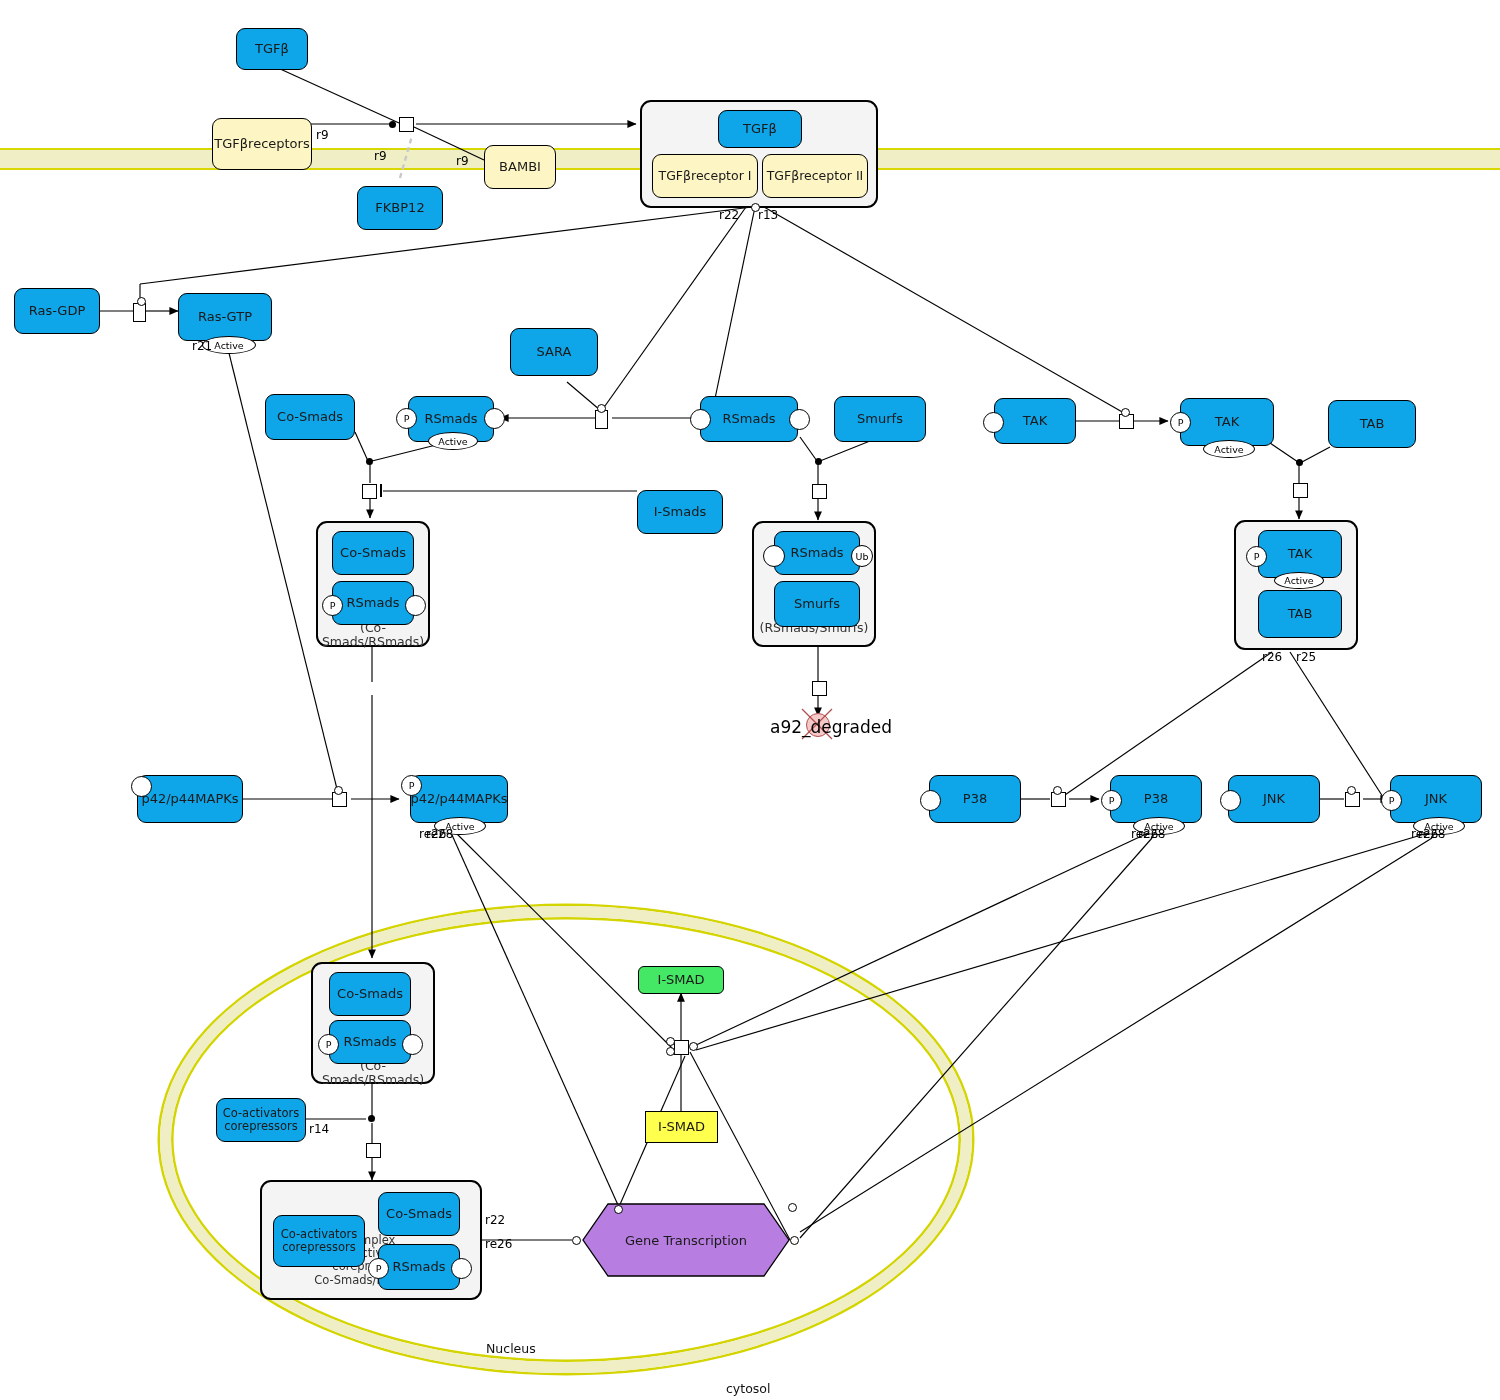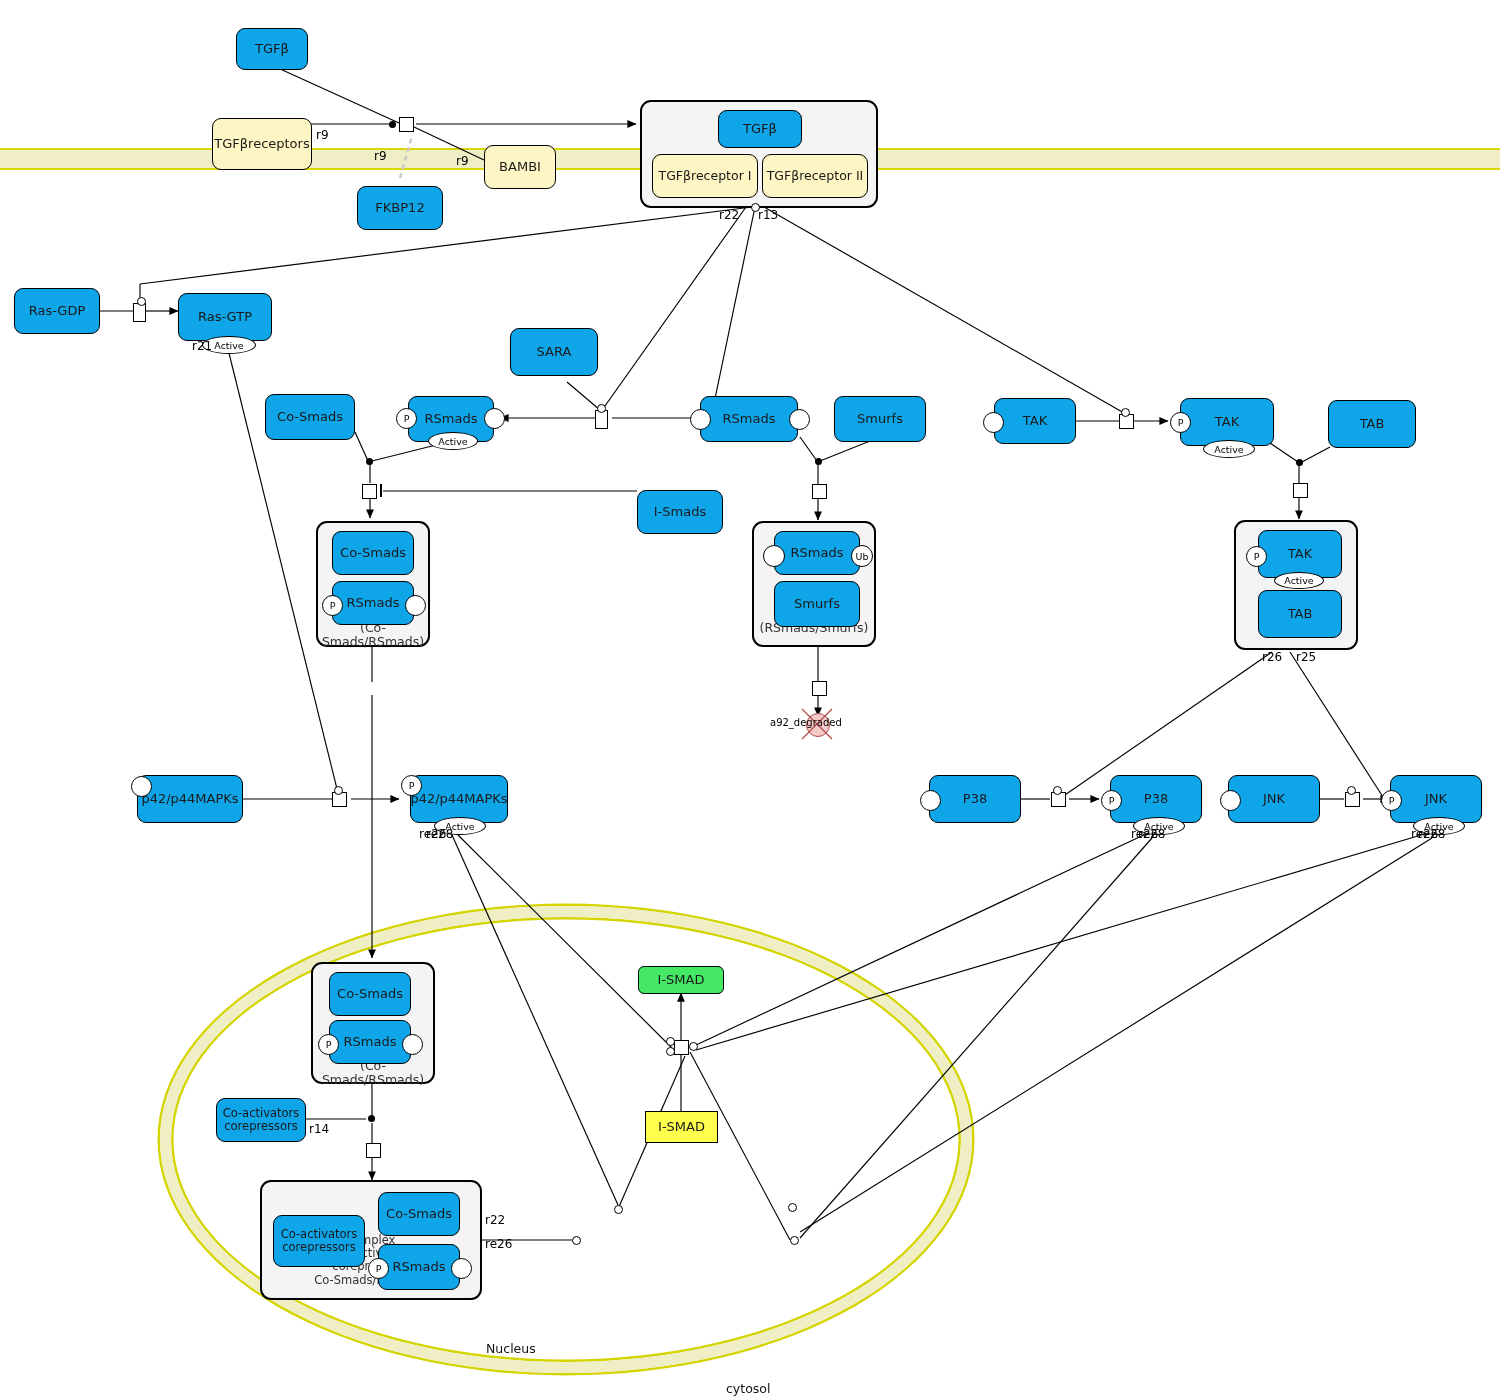--- a/index.html
+++ b/index.html
@@ -246,21 +246,21 @@
   </div>
 
   <div class="proc" style="left:812px;top:681px;"></div>
   <div class="sink" style="left:806px;top:713px;"></div>
   <svg class="edges" style="height:1400px;">
     <g stroke="#b05050" stroke-width="1.2">
       <line x1="802" y1="709" x2="832" y2="739"></line>
       <line x1="832" y1="709" x2="802" y2="739"></line>
     </g>
   </svg>
-  <div class="elabel" style="left:770px;top:717px;font-size:10px;">a92_degraded</div>
+  <div class="elabel" style="left:770px;top:717px;font-size:17px;">a92_degraded</div>
 
   <div class="dot" style="left:1296px;top:459px;"></div>
   <div class="proc" style="left:1293px;top:483px;"></div>
 
   <div class="complex" style="left:1234px;top:520px;width:124px;height:130px;">
     <div class="ctitle" style="left:0;top:100px;">(TAK/TAB)</div>
     <div class="node macro" style="left:22px;top:8px;width:84px;height:48px;">TAK</div>
     <div class="statevar" style="left:10px;top:24px;width:19px;height:19px;">P</div>
     <div class="uoi" style="left:38px;top:50px;width:48px;height:15px;">Active</div>
     <div class="node macro" style="left:22px;top:68px;width:84px;height:48px;">TAB</div>
@@ -324,20 +324,26 @@
 corepressors</span>
     </div>
     <div class="node macro" style="left:116px;top:10px;width:82px;height:44px;">Co-Smads</div>
     <div class="node macro" style="left:116px;top:62px;width:82px;height:46px;">RSmads</div>
     <div class="statevar" style="left:106px;top:76px;width:19px;height:19px;">P</div>
     <div class="statevar" style="left:189px;top:76px;width:19px;height:19px;"></div>
   </div>
   <div class="elabel" style="left:485px;top:1213px;">r22</div>
   <div class="elabel" style="left:485px;top:1237px;">re26</div>
 
+  <div class="phenotype" style="left:582px;top:1203px;width:208px;height:74px;">
+    <svg width="208" height="74">
+      <polygon points="26,1 182,1 207,37 182,73 26,73 1,37" fill="#b77de0" stroke="#000" stroke-width="1.3"></polygon>
+    </svg>
+    <div class="hexlabel">Gene Transcription</div>
+  </div>
   <div class="port" style="left:572px;top:1236px;"></div>
   <div class="port" style="left:614px;top:1205px;"></div>
   <div class="port" style="left:788px;top:1203px;"></div>
   <div class="port" style="left:790px;top:1236px;"></div>
 
   <div class="node gene" style="left:645px;top:1111px;width:73px;height:32px;">I-SMAD</div>
   <div class="proc" style="left:674px;top:1040px;"></div>
   <div class="port" style="left:666px;top:1037px;"></div>
   <div class="port" style="left:666px;top:1047px;"></div>
   <div class="port" style="left:689px;top:1042px;"></div>

